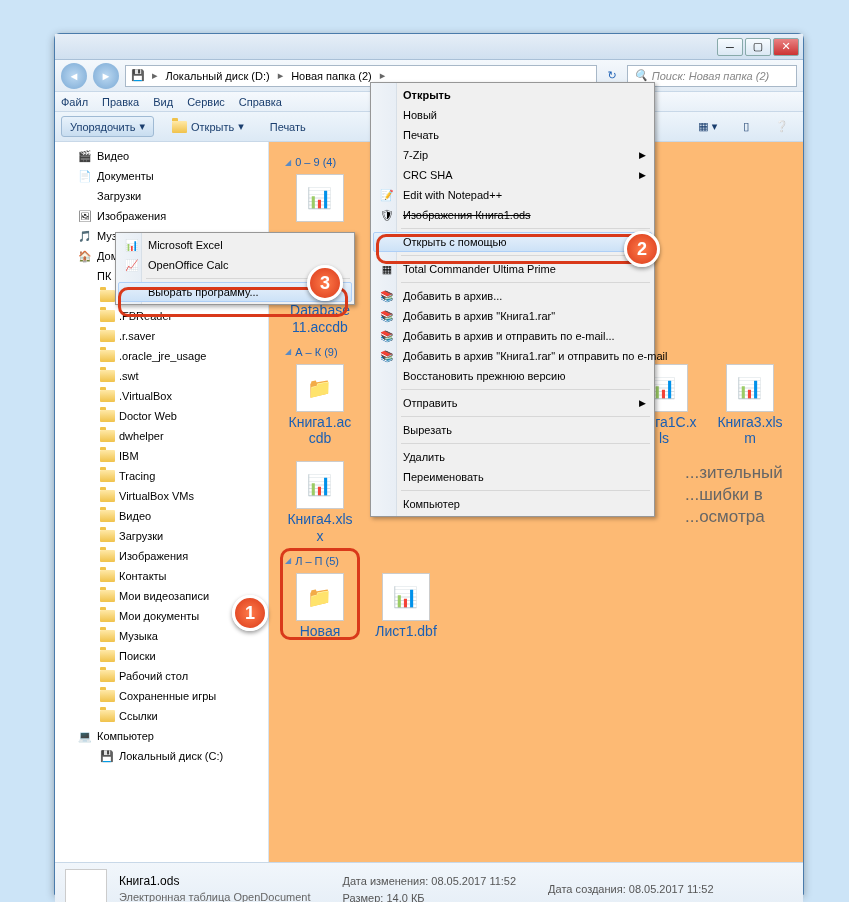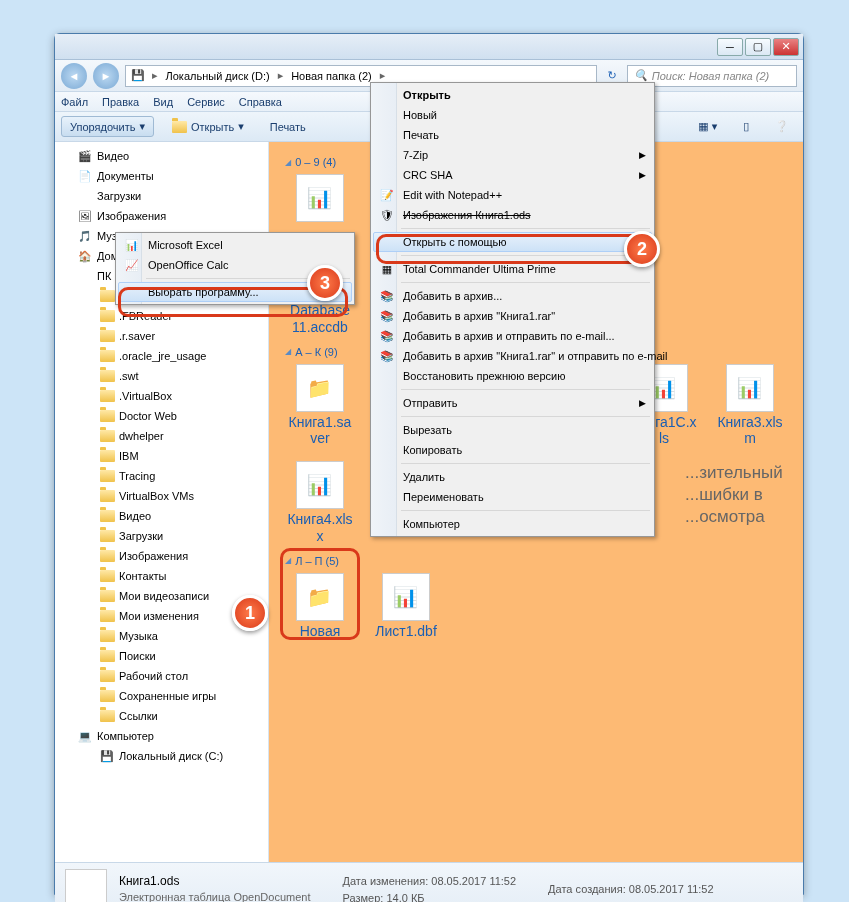--- a/index.html
+++ b/index.html
@@ -228,21 +228,21 @@
         <div class="tree-item lvl2">
           <span class="icon">
             <span class="folder-icon"></span>
           </span>
           <span>Мои видеозаписи</span>
         </div>
         <div class="tree-item lvl2">
           <span class="icon">
             <span class="folder-icon"></span>
           </span>
-          <span>Мои изменения</span>
+          <span>Мои документы</span>
         </div>
         <div class="tree-item lvl2">
           <span class="icon">
             <span class="folder-icon"></span>
           </span>
           <span>Музыка</span>
         </div>
         <div class="tree-item lvl2">
           <span class="icon">
             <span class="folder-icon"></span>
@@ -289,21 +289,21 @@
           <div class="file-grid">
             <div class="file-item">
               <div class="file-icon-lg">🅰</div>
               <div class="file-name">Database11.accdb</div>
             </div>
           </div>
           <div class="group-header">А – К (9)</div>
           <div class="file-grid">
             <div class="file-item">
               <div class="file-icon-lg">📁</div>
-              <div class="file-name">Книга1.saver</div>
+              <div class="file-name">Книга1.accdb</div>
             </div>
             <div class="file-item selected">
               <div class="file-icon-lg">▦</div>
               <div class="file-name">Книга1.ods</div>
             </div>
             <div class="file-item">
               <div class="file-icon-lg">📊</div>
               <div class="file-name">Книга1.xlsm</div>
             </div>
             <div class="file-item">
@@ -414,23 +414,20 @@
       </div>
       <div class="ctx-sep"></div>
       <div class="ctx-item">
         <span>Отправить</span>
         <span class="sub-arrow">▶</span>
       </div>
       <div class="ctx-sep"></div>
       <div class="ctx-item">
         <span>Вырезать</span>
       </div>
-      <div class="ctx-item">
-        <span>Копировать</span>
-      </div>
       <div class="ctx-sep"></div>
       <div class="ctx-item">
         <span>Удалить</span>
       </div>
       <div class="ctx-item">
         <span>Переименовать</span>
       </div>
       <div class="ctx-sep"></div>
       <div class="ctx-item">
         <span>Компьютер</span>

